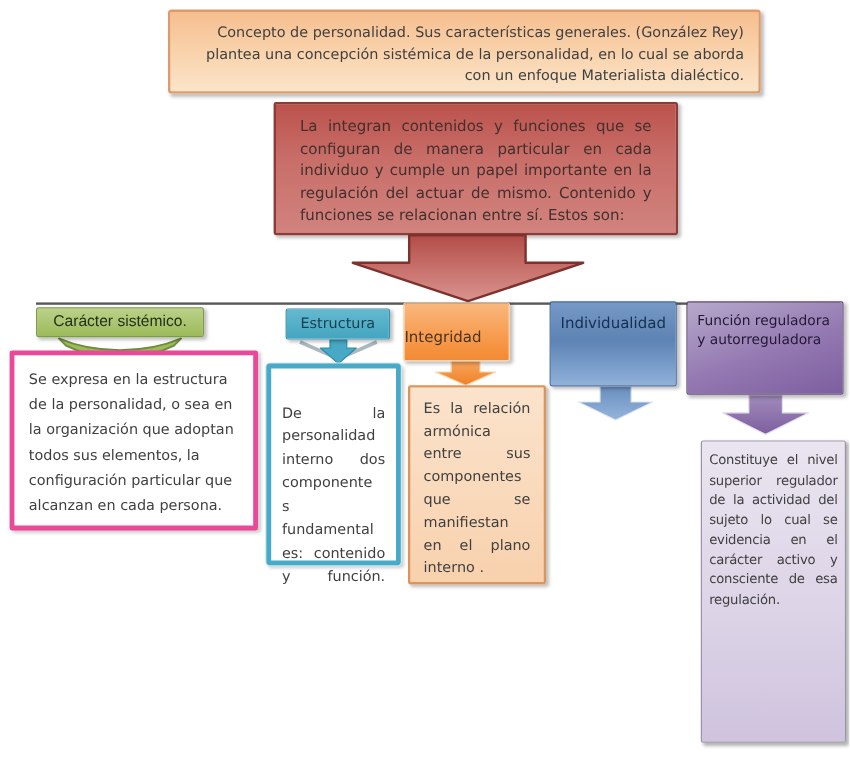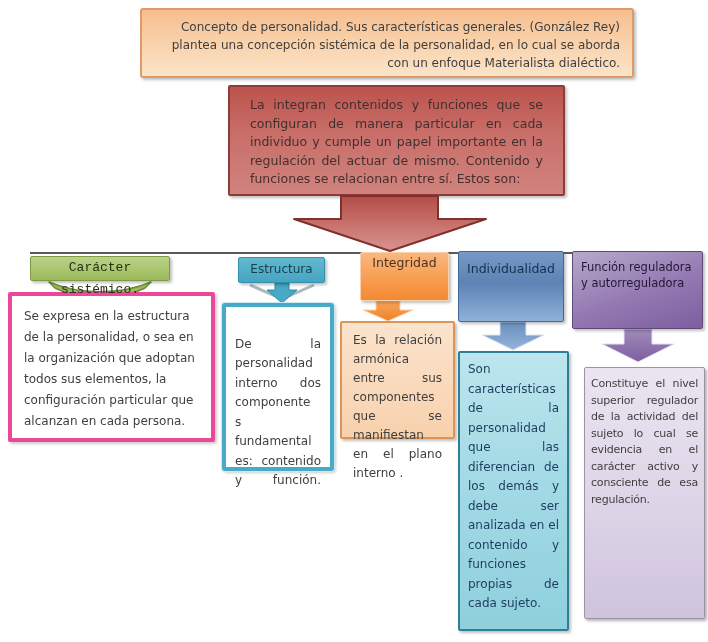--- a/index.html
+++ b/index.html
@@ -27,21 +27,21 @@
   }
   .big-arrow{left:290px;top:195px;width:200px;height:58px;}
   .hline{left:30px;top:252px;width:670px;height:2px;background:#5A5A5A;}
 
   .label-box{border-radius:2px;box-shadow:2px 2px 3px rgba(0,0,0,.25);z-index:2;}
 
   .green-label{
     left:30px;top:256px;width:140px;height:25px;
     background:linear-gradient(180deg,#BBD189 0%,#9CBB5A 100%);
     border:1.5px solid #7E9B45;
-    font-family:Liberation Mono, monospace;
+    font-family:Liberation Sans, sans-serif;
     font-size:13px;color:#24301A;text-align:center;line-height:22px;
   }
   .green-arrow{left:45px;top:281px;width:110px;height:21px;}
   .green-content{
     left:8px;top:292px;width:207px;height:150px;
     background:#ffffff;border:4px solid #ec4899;border-radius:2px;
     padding:10px 12px;font-size:12px;line-height:21px;text-align:left;
     box-shadow:2px 2px 3px rgba(0,0,0,.2);
   }
 
@@ -54,28 +54,28 @@
   .teal-arrow{left:246px;top:283px;width:72px;height:21px;}
   .teal-content{
     left:222px;top:303px;width:112px;height:168px;
     background:#ffffff;border:4px solid #48AAC6;border-radius:3px;
     padding:8px 9px;font-size:12px;line-height:19.5px;
     white-space:pre-line;text-align:justify;text-align-last:justify;
     box-shadow:0 0 0 1px #CDE9F0,2px 2px 3px rgba(0,0,0,.2);
   }
 
   .orange-label{
-    left:360px;top:252px;width:89px;height:49px;
+    left:336px;top:252px;width:89px;height:49px;
     background:linear-gradient(180deg,#FAB77E 0%,#F79646 70%,#F28A33 100%);
     border:1px solid #F7D2AC;
-    font-size:12.5px;color:#4A3420;text-align:center;padding-top:2px;
+    font-size:12.5px;color:#4A3420;text-align:left;padding-top:20px;
   }
   .orange-arrow{left:361px;top:301px;width:54px;height:21px;}
   .orange-content{
-    left:340px;top:321px;width:115px;height:118px;
+    left:340px;top:321px;width:115px;height:166px;
     background:linear-gradient(180deg,#FBE3CC 0%,#F8D1AD 100%);
     border:2px solid #DD9458;border-radius:2px;
     padding:8px 11px;font-size:12px;line-height:19px;text-align:justify;
     box-shadow:2px 2px 3px rgba(0,0,0,.25);
   }
 
   .blue-label{
     left:458px;top:251px;width:106px;height:71px;
     background:linear-gradient(180deg,#7699C6 0%,#5D83B4 45%,#8FB1DA 100%);
     border:1px solid #44679A;
@@ -181,23 +181,20 @@
   </div>
   <svg class="abs blue-arrow" viewBox="0 0 66 29">
     <defs>
       <linearGradient id="gBl" x1="0" y1="0" x2="0" y2="1">
         <stop offset="0" stop-color="#6A8FBE"></stop>
           <stop offset="1" stop-color="#93B4DC"></stop>
       </linearGradient>
     </defs>
     <polygon points="20,0 46,0 46,13 64,13 33,28 2,13 20,13" fill="url(#gBl)" stroke="#DCE6F2" stroke-width="1" stroke-linejoin="round"></polygon>
   </svg>
-  <div class="abs cyan-content">
-    <span>Son características de la personalidad que las diferencian de los demás y debe ser analizada en el contenido y funciones propias de cada sujeto.</span>
-  </div>
 
   <div class="abs label-box purple-label">
     <span>Función reguladora y autorreguladora</span>
   </div>
   <svg class="abs purple-arrow" viewBox="0 0 76 34">
     <defs>
       <linearGradient id="gPu" x1="0" y1="0" x2="0" y2="1">
         <stop offset="0" stop-color="#A18CBB"></stop>
           <stop offset="1" stop-color="#7D5EA0"></stop>
       </linearGradient>

